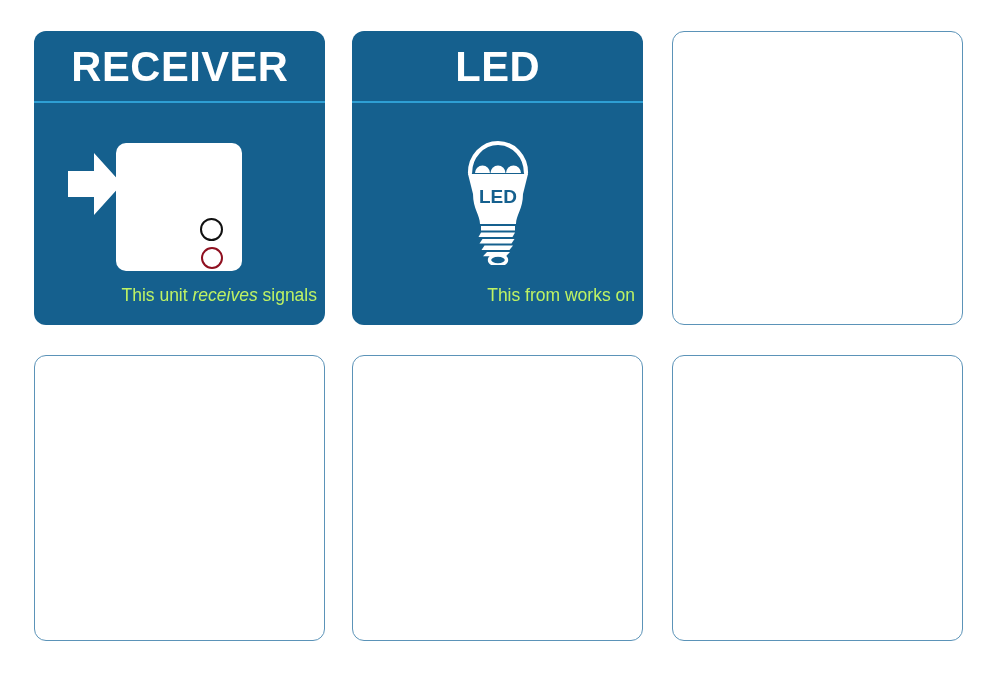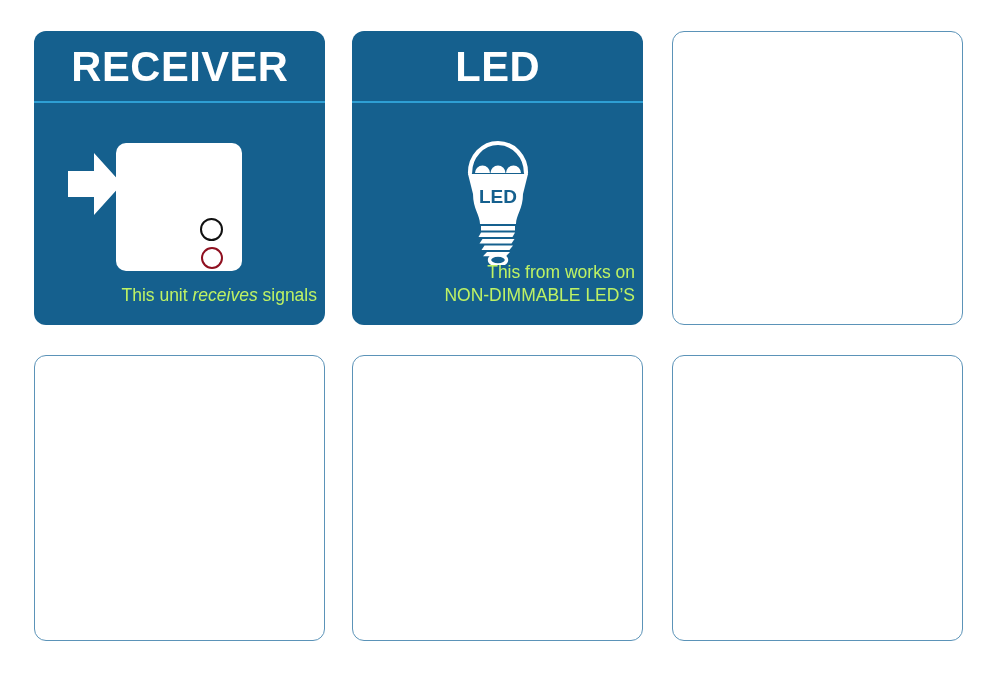--- a/index.html
+++ b/index.html
@@ -207,21 +207,20 @@
             <path d="M37 121 h23 l-4 4.2 h-23 Z"></path>
           </g>
 
           <ellipse cx="48" cy="129" rx="8.5" ry="5" fill="none" stroke="#ffffff" stroke-width="3.4"></ellipse>
         </svg>
       </div>
     </div>
 
     <div class="card-caption">
       <span class="ln">This from works on</span>
-      <span class="ln">NON-DIMMABLE LED’S</span>
     </div>
 
   </div>
 
   <div class="card empty pos-r1c3"></div>
 
   <div class="card empty pos-r2c1"></div>
   <div class="card empty pos-r2c2"></div>
   <div class="card empty pos-r2c3"></div>
 

